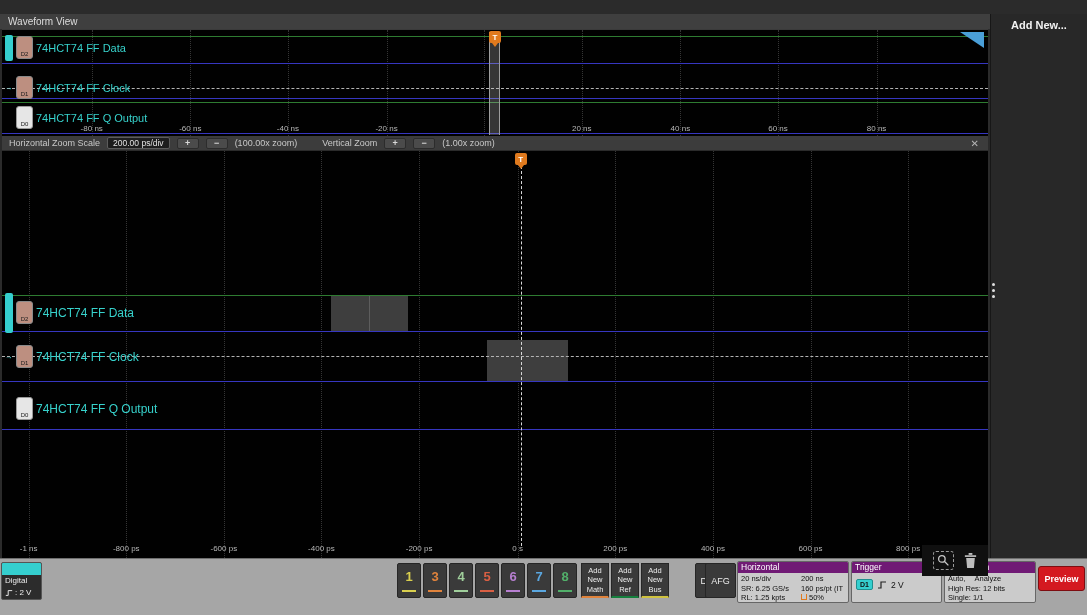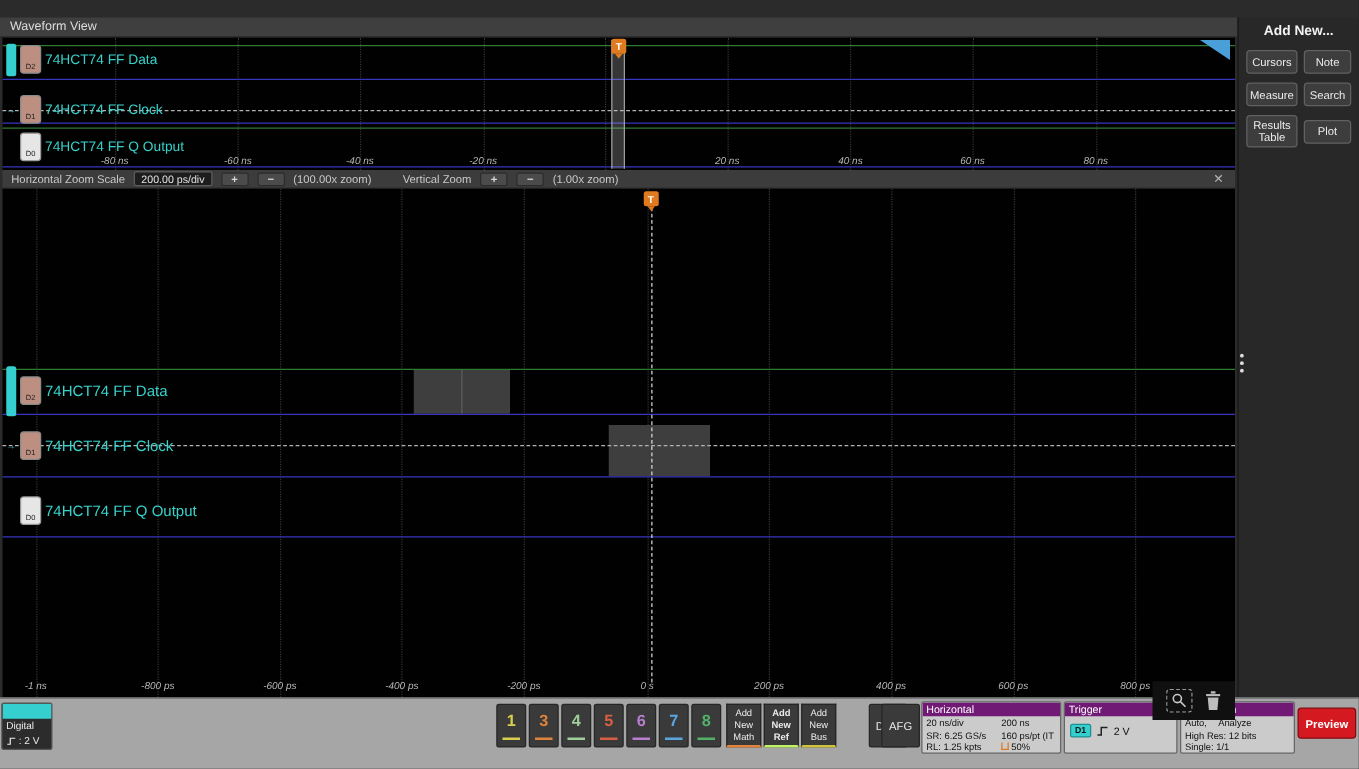--- a/index.html
+++ b/index.html
@@ -34,21 +34,21 @@
   .zm .seltab { height:40px; }
   .trig-arrow { color:#35cfcf; font-size:8px; line-height:8px; }
   .dbadge { width:17px; height:23px; border-radius:3px; display:flex; align-items:flex-end; justify-content:center;
             font-size:6px; color:#1a1a1a; padding-bottom:1px; }
   .salmon { background:#bd8f80; border:1px solid #8a8a8a; }
   .whiteb { background:#e6e6e6; border:1px solid #9a9a9a; }
   .chlabel { color:#37d2cc; white-space:nowrap; }
   .ov .chlabel { font-size:11px; }
   .zm .chlabel { font-size:12px; }
 
-  .tlabel { position:absolute; transform:translateX(-50%); color:#b8b8b8; font-size:8px; white-space:nowrap; z-index:3;font-style:italic;}
+  .tlabel { position:absolute; transform:translateX(-50%); color:#b8b8b8; font-size:8px; white-space:nowrap; z-index:3;}
 
   .zoomband { position:absolute; top:2px; height:103px; width:11px; background:rgba(195,195,195,0.28);
               border-left:1px solid #9d9d9d; border-right:1px solid #9d9d9d; z-index:3; }
   .tflag { position:absolute; width:12px; height:12px; background:#e07a1e; color:#fff; font-size:8px; font-weight:bold;
            display:flex; align-items:center; justify-content:center; border-radius:2px; z-index:6; }
   .tflag::after { content:""; position:absolute; top:12px; left:3px; border-left:3px solid transparent;
                   border-right:3px solid transparent; border-top:4px solid #e07a1e; }
   .trigline { position:absolute; top:15px; bottom:12px; width:0; border-left:1px dashed #d8d8d8; z-index:5; }
 
   .corner-tri { position:absolute; right:4px; top:2px; width:0; height:0;
@@ -94,21 +94,21 @@
   .c4 .num{color:#9fce9b;} .c4 .bar{background:#9fce9b;}
   .c5 .num{color:#d95f43;} .c5 .bar{background:#d95f43;}
   .c6 .num{color:#b77fd1;} .c6 .bar{background:#b77fd1;}
   .c7 .num{color:#5aa7e0;} .c7 .bar{background:#5aa7e0;}
   .c8 .num{color:#52b06a;} .c8 .bar{background:#52b06a;}
 
   .addbtns { position:absolute; left:581px; top:4px; display:flex; gap:2px; }
   .addbtn { width:28px; height:35px; background:#3a3a3a; border:1px solid #262626; border-radius:0; color:#ececec;
             font-size:7.5px; line-height:1.25; display:flex; align-items:center; justify-content:center; text-align:center; }
   .addbtn.math { border-bottom:2px solid #e0833c; }
-  .addbtn.ref  { border-bottom:2px solid #bef264;font-weight:bold; }
+  .addbtn.ref  { border-bottom:2px solid #15803d; }
   .addbtn.bus  { border-bottom:2px solid #cfc23f; }
 
   .sqbtn { position:absolute; top:4px; width:31px; height:35px; background:#3a3a3a; border:1px solid #262626; border-radius:2px;
            color:#ececec; font-size:9px; display:flex; align-items:center; justify-content:center; }
   .dvm { left:671px;margin-left:24px; } .afg { left:705px; }
 
   .panel { position:absolute; top:2px; height:42px; background:#cbcbcb; border:1px solid #666; border-radius:2px; overflow:hidden;}
   .panel .phd { background:#701a75; color:#fff; font-size:8.5px; height:11px; line-height:11px; padding-left:3px; }
   .hpanel { left:737px; width:112px; }
   .hgrid { display:grid; grid-template-columns:60px 48px; font-size:7.5px; color:#111; padding:1px 0 0 3px; line-height:9.5px; }
@@ -270,28 +270,20 @@
   </div>
 
   <div class="dots-handle">
       <i></i>
       <i></i>
       <i></i>
     </div>
 
   <div class="rpanel">
     <div class="rtitle">Add New...</div>
-    <div class="rbtns">
-      <div class="rbtn">Cursors</div>
-      <div class="rbtn">Note</div>
-      <div class="rbtn">Measure</div>
-      <div class="rbtn">Search</div>
-      <div class="rbtn">Results Table</div>
-      <div class="rbtn">Plot</div>
-    </div>
   </div>
 
   <div class="bottombar">
 
     <div class="ch2">
       <div class="hd">Ch 2</div>
       <div class="row">Digital</div>
       <div class="row">
         <svg width="8" height="8" viewBox="0 0 10 10">
           <path d="M1 8 L4 8 L4 2 L9 2" stroke="#ececec" stroke-width="1.2" fill="none"></path>

